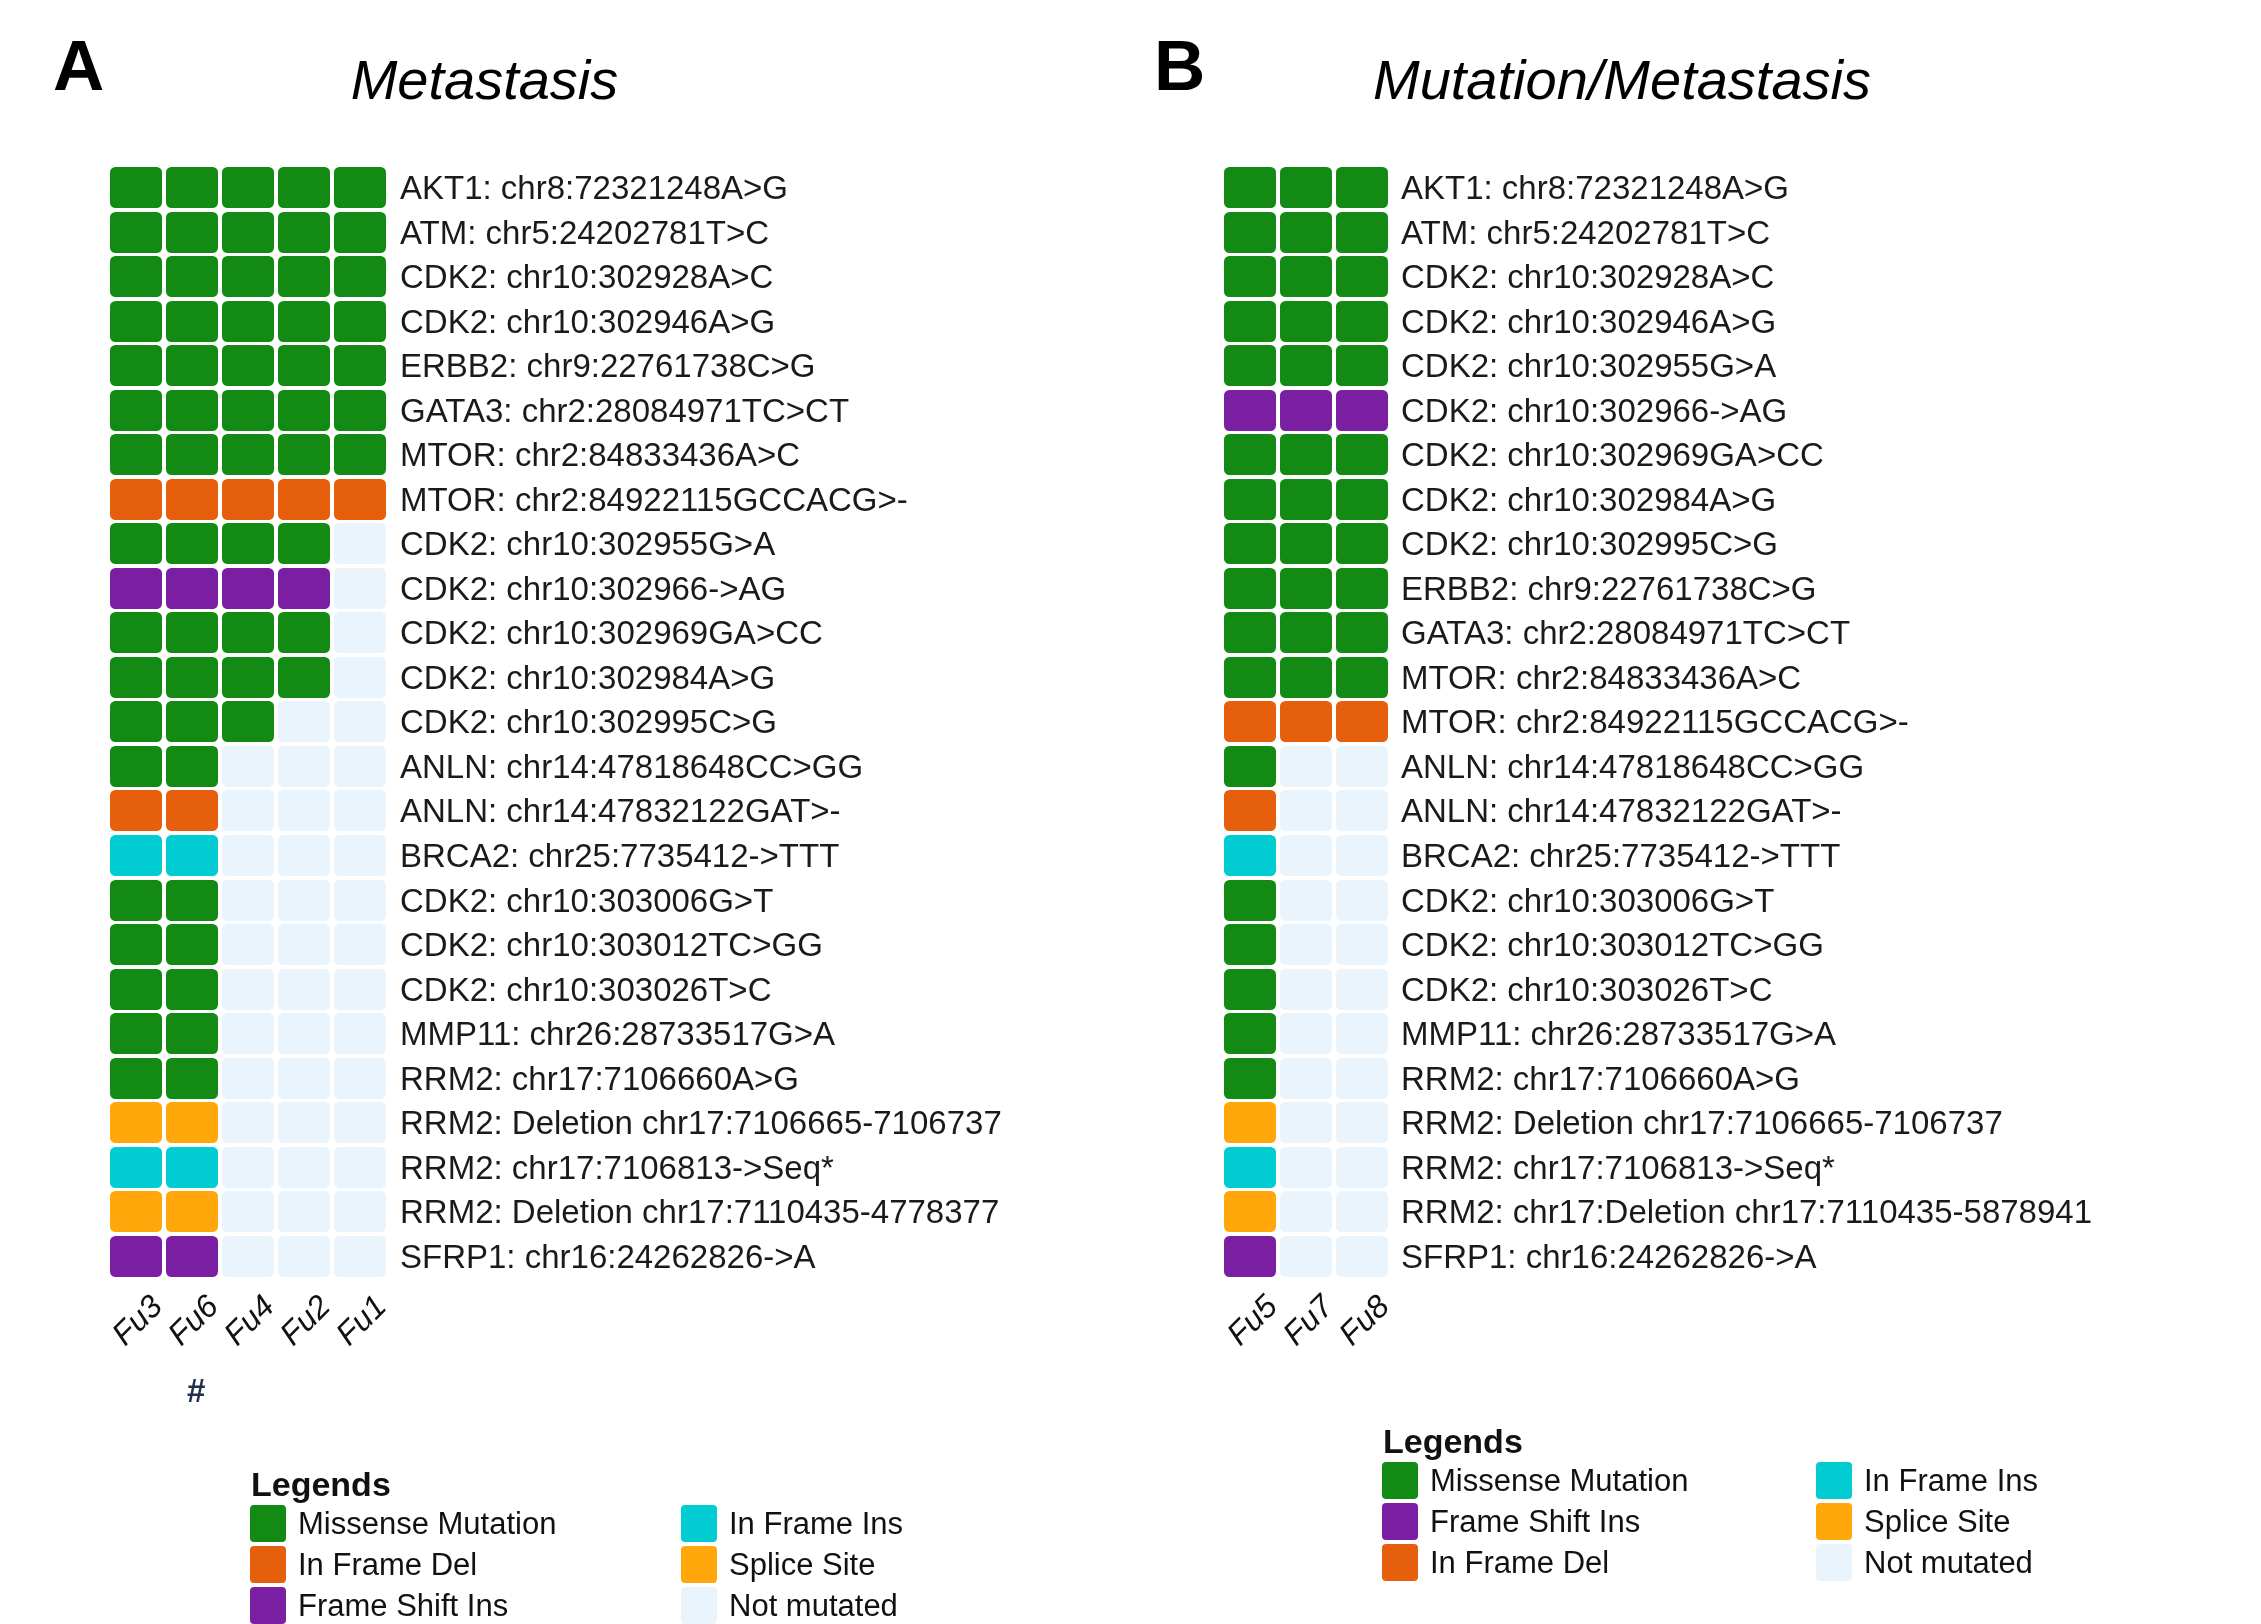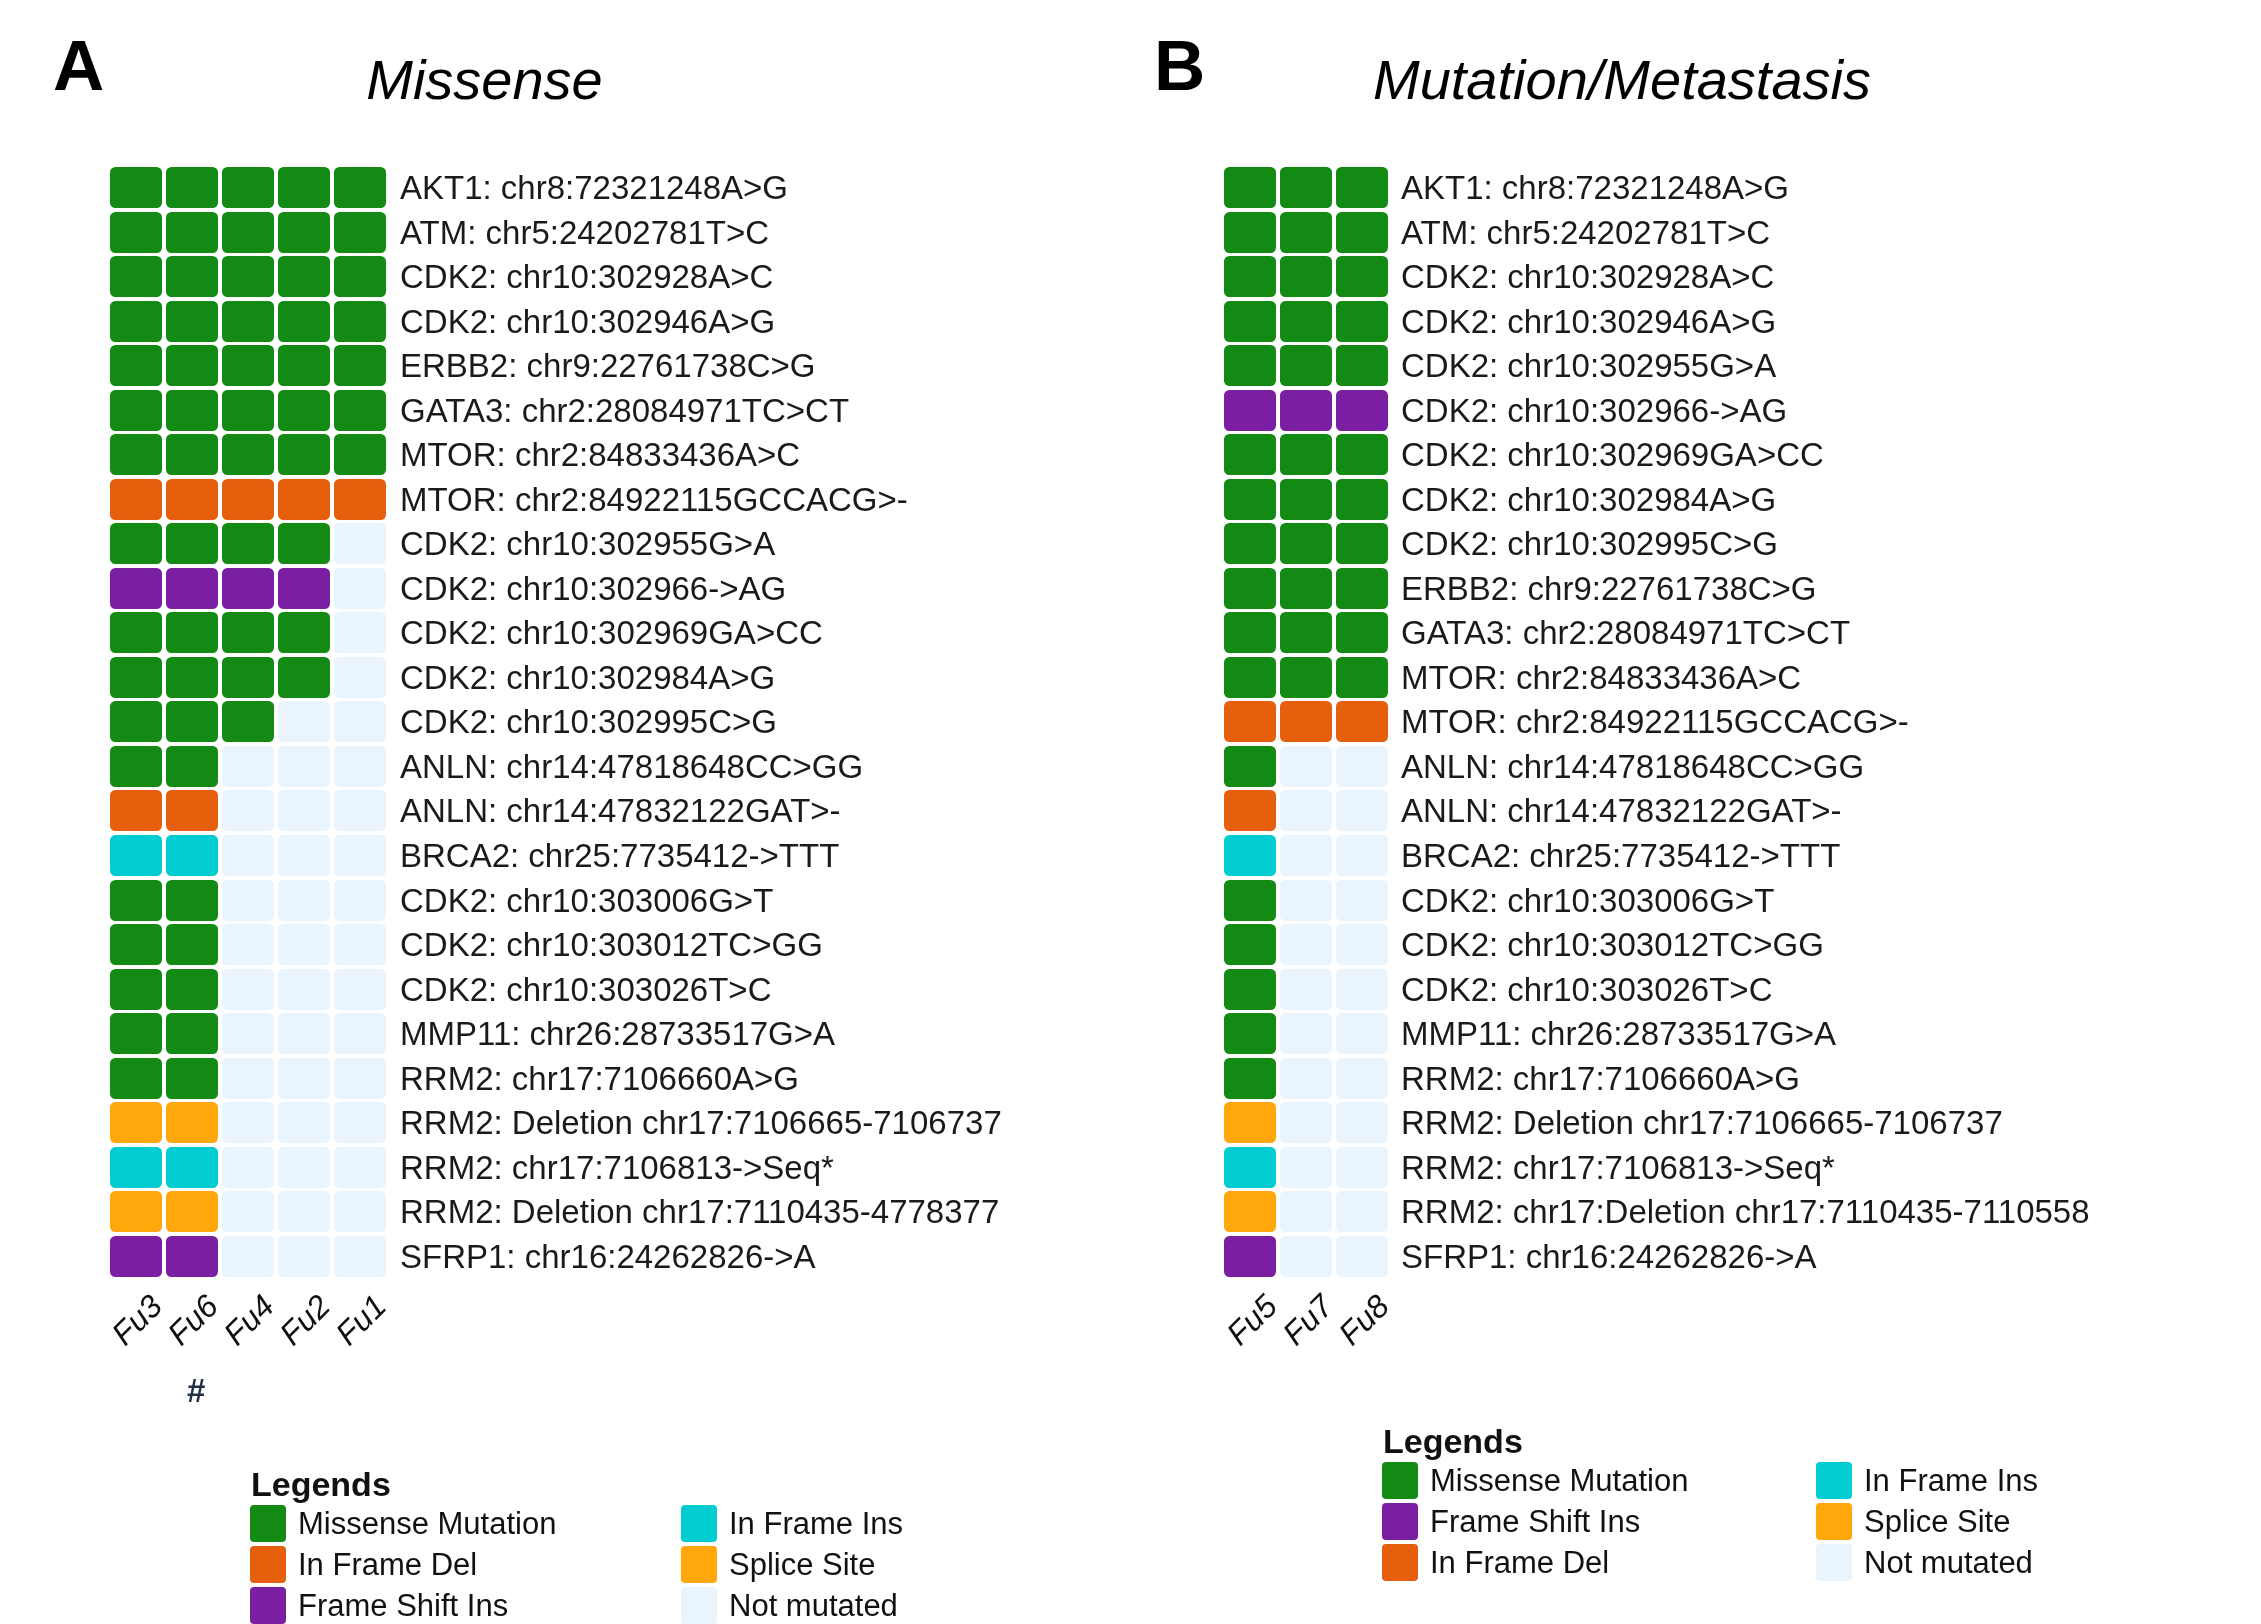--- a/index.html
+++ b/index.html
@@ -39,21 +39,21 @@
     position:absolute;font-size:31px;color:#111;white-space:nowrap;
   }
 </style>
 </head>
 <body>
 
 <div class="canvas">
 
   <div class="panel" id="p0">
     <div class="panel-letter" id="p0-letter" style="left: 53px; top: 30px;">A</div>
-    <div class="panel-title" id="p0-title" style="left: 109px; top: 52px; width: 751px;">Missense</div>
+    <div class="panel-title" id="p0-title" style="left: 109px; top: 52px; width: 751px;">Metastasis</div>
     <div class="footnote" id="p0-footnote" style="left: 187px; top: 1374px;">#</div>
     <div class="legend-title" id="p0-legend-title" style="left: 251px; top: 1467px;">Legends</div>
   <div class="cell" style="left: 110px; top: 167px; width: 52px; height: 41px; background: rgb(19, 138, 19);"></div>
       <div class="cell" style="left: 166px; top: 167px; width: 52px; height: 41px; background: rgb(19, 138, 19);"></div>
       <div class="cell" style="left: 222px; top: 167px; width: 52px; height: 41px; background: rgb(19, 138, 19);"></div>
       <div class="cell" style="left: 278px; top: 167px; width: 52px; height: 41px; background: rgb(19, 138, 19);"></div>
       <div class="cell" style="left: 334px; top: 167px; width: 52px; height: 41px; background: rgb(19, 138, 19);"></div>
       <div class="row-label" style="left: 400px; top: 167px; height: 41px;">AKT1: chr8:72321248A&gt;G</div>
       <div class="cell" style="left: 110px; top: 212px; width: 52px; height: 41px; background: rgb(19, 138, 19);"></div>
       <div class="cell" style="left: 166px; top: 212px; width: 52px; height: 41px; background: rgb(19, 138, 19);"></div>
@@ -311,21 +311,21 @@
       <div class="cell" style="left: 1280px; top: 1102px; width: 52px; height: 41px; background: rgb(234, 244, 252);"></div>
       <div class="cell" style="left: 1336px; top: 1102px; width: 52px; height: 41px; background: rgb(234, 244, 252);"></div>
       <div class="row-label" style="left: 1401px; top: 1102px; height: 41px;">RRM2: Deletion chr17:7106665-7106737</div>
       <div class="cell" style="left: 1224px; top: 1147px; width: 52px; height: 41px; background: rgb(0, 204, 210);"></div>
       <div class="cell" style="left: 1280px; top: 1147px; width: 52px; height: 41px; background: rgb(234, 244, 252);"></div>
       <div class="cell" style="left: 1336px; top: 1147px; width: 52px; height: 41px; background: rgb(234, 244, 252);"></div>
       <div class="row-label" style="left: 1401px; top: 1147px; height: 41px;">RRM2: chr17:7106813-&gt;Seq*</div>
       <div class="cell" style="left: 1224px; top: 1191px; width: 52px; height: 41px; background: rgb(255, 167, 11);"></div>
       <div class="cell" style="left: 1280px; top: 1191px; width: 52px; height: 41px; background: rgb(234, 244, 252);"></div>
       <div class="cell" style="left: 1336px; top: 1191px; width: 52px; height: 41px; background: rgb(234, 244, 252);"></div>
-      <div class="row-label" style="left: 1401px; top: 1191px; height: 41px;">RRM2: chr17:Deletion chr17:7110435-7110558</div>
+      <div class="row-label" style="left: 1401px; top: 1191px; height: 41px;">RRM2: chr17:Deletion chr17:7110435-5878941</div>
       <div class="cell" style="left: 1224px; top: 1236px; width: 52px; height: 41px; background: rgb(122, 31, 162);"></div>
       <div class="cell" style="left: 1280px; top: 1236px; width: 52px; height: 41px; background: rgb(234, 244, 252);"></div>
       <div class="cell" style="left: 1336px; top: 1236px; width: 52px; height: 41px; background: rgb(234, 244, 252);"></div>
       <div class="row-label" style="left: 1401px; top: 1236px; height: 41px;">SFRP1: chr16:24262826-&gt;A</div>
       <div class="col-label" style="left: 1260px; top: 1289px;">Fu5</div>
       <div class="col-label" style="left: 1316px; top: 1289px;">Fu7</div>
       <div class="col-label" style="left: 1372px; top: 1289px;">Fu8</div>
       <div class="legend-swatch" style="left: 1382px; top: 1462px; width: 36px; height: 37px; background: rgb(19, 138, 19);"></div>
       <div class="legend-label" style="left: 1430px; top: 1462px; line-height: 37px;">Missense Mutation</div>
       <div class="legend-swatch" style="left: 1382px; top: 1503px; width: 36px; height: 37px; background: rgb(122, 31, 162);"></div>

